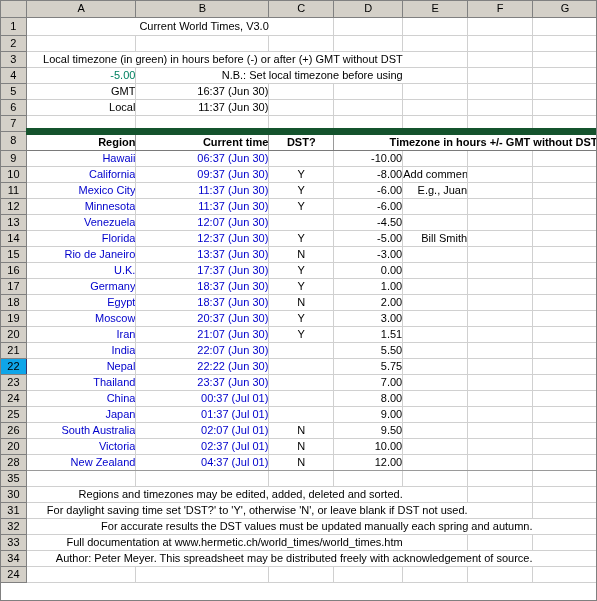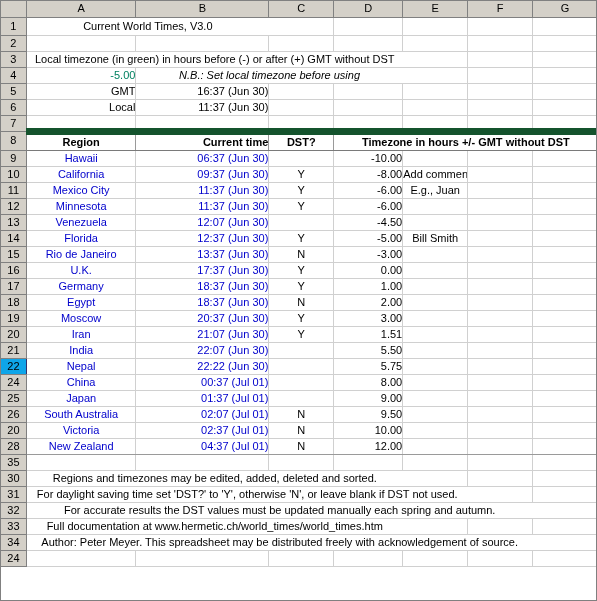--- a/index.html
+++ b/index.html
@@ -77,24 +77,24 @@
   .cell {
     background: #ffffff;
     border-right: 1px solid #d0d0d0;
     border-bottom: 1px solid #d0d0d0;
     vertical-align: middle;
     line-height: 15px;
     padding: 0 3px;
     height: 16px;
   }
   .r   { text-align: right; }
-  .l   { text-align: center; }
+  .l   { text-align: right; }
   .c   { text-align: center; }
   .b   { font-weight: bold; }
-  .i   { font-style: italic; }
+  .i   { }
   .blue  { color: #0000cc; }
   .green { color: #008060; }
   .title {
     font-weight: bold;
     font-size: 15px;
     line-height: 17px;
   }
   .hdrrow .cell {
     font-weight: bold;
     border-top: 7px solid #14532d;
@@ -336,20 +336,30 @@
           <td class="rowhdr sel">22</td>
           <td class="cell l blue">Nepal</td>
           <td class="cell r blue">22:22 (Jun 30)</td>
           <td class="cell c"></td>
           <td class="cell r">5.75</td>
           <td class="cell l notecell"></td>
           <td class="cell"></td>
           <td class="cell"></td>
         </tr>
         <tr>
+          <td class="rowhdr">23</td>
+          <td class="cell l blue">Thailand</td>
+          <td class="cell r blue">23:37 (Jun 30)</td>
+          <td class="cell c"></td>
+          <td class="cell r">7.00</td>
+          <td class="cell l notecell"></td>
+          <td class="cell"></td>
+          <td class="cell"></td>
+        </tr>
+        <tr>
           <td class="rowhdr">24</td>
           <td class="cell l blue">China</td>
           <td class="cell r blue">00:37 (Jul 01)</td>
           <td class="cell c"></td>
           <td class="cell r">8.00</td>
           <td class="cell l notecell"></td>
           <td class="cell"></td>
           <td class="cell"></td>
         </tr>
         <tr>

